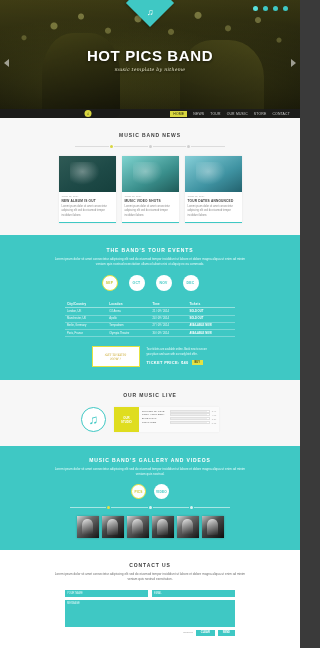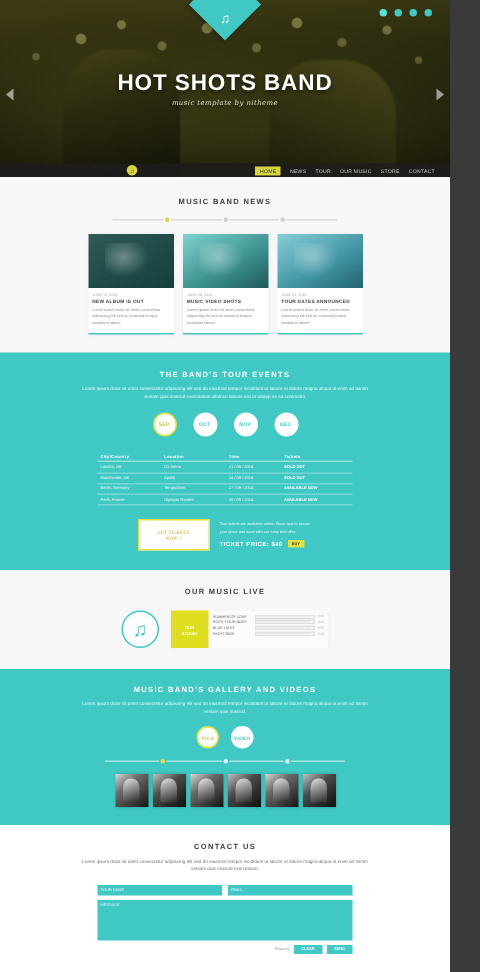--- a/index.html
+++ b/index.html
@@ -208,21 +208,21 @@
       <span class="on"></span>
       <span></span>
       <span></span>
       <span></span>
     </div>
 
     <div class="hero-arrow l"></div>
     <div class="hero-arrow r"></div>
 
     <div class="hero-center">
-      <div class="hero-title">HOT SHOTS BAND</div>
+      <div class="hero-title">HOT PICS BAND</div>
       <div class="hero-sub">music template by nitheme</div>
     </div>
 
     <div class="nav">
       <div class="nav-logo">♫</div>
       <div class="nav-items">
         <div class="nav-item active">HOME</div>
         <div class="nav-item">NEWS</div>
         <div class="nav-item">TOUR</div>
         <div class="nav-item">OUR MUSIC</div>

